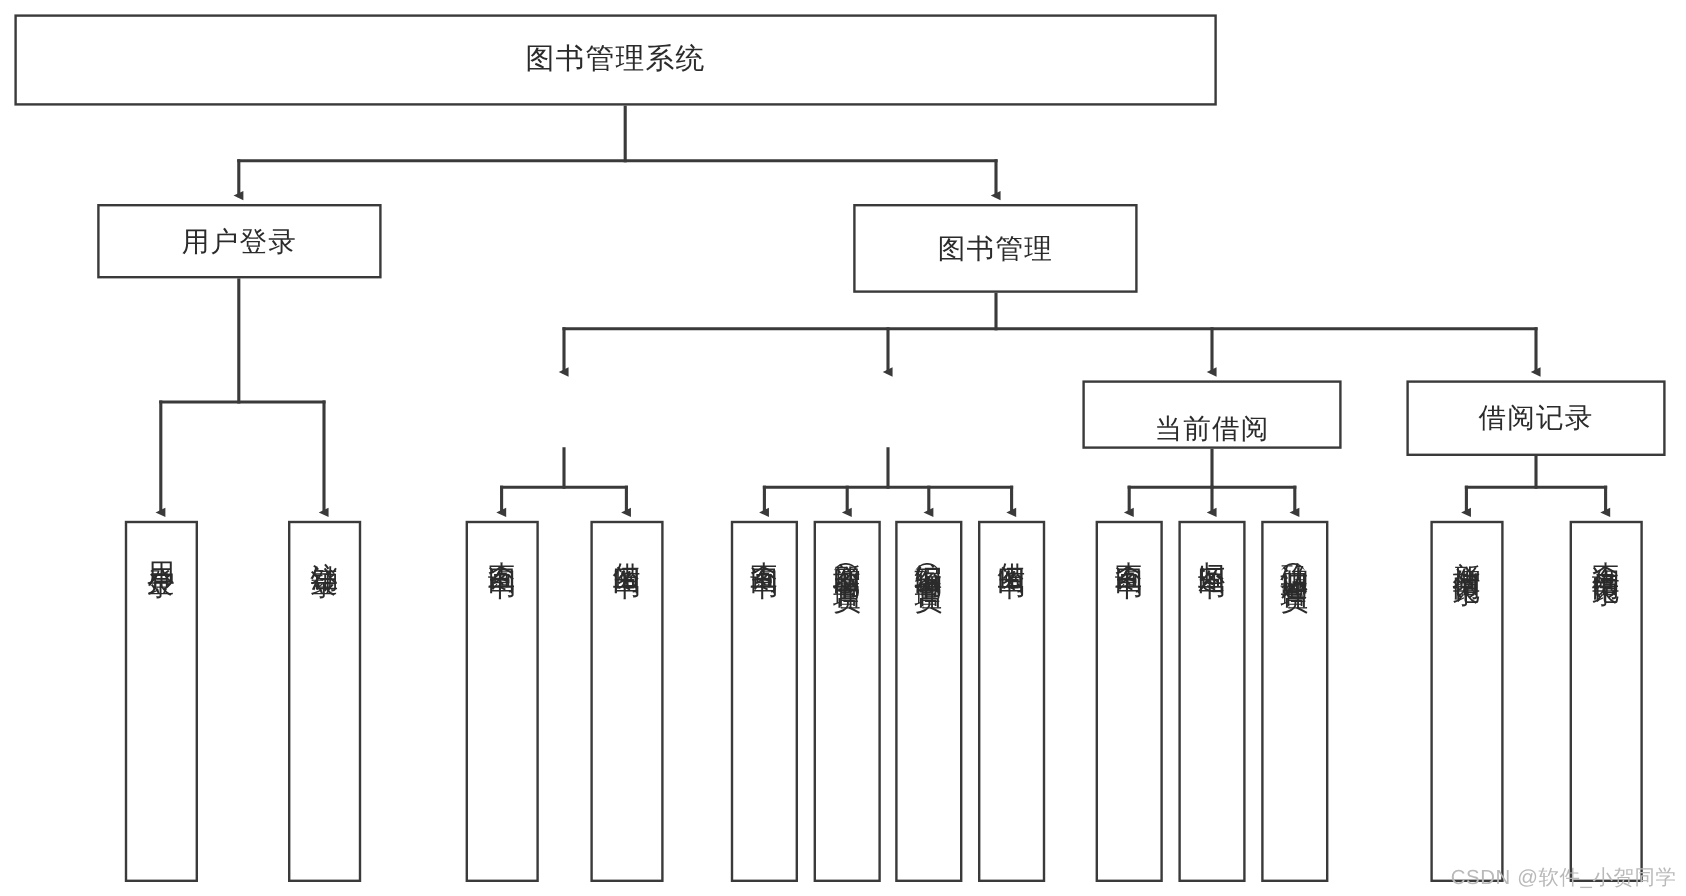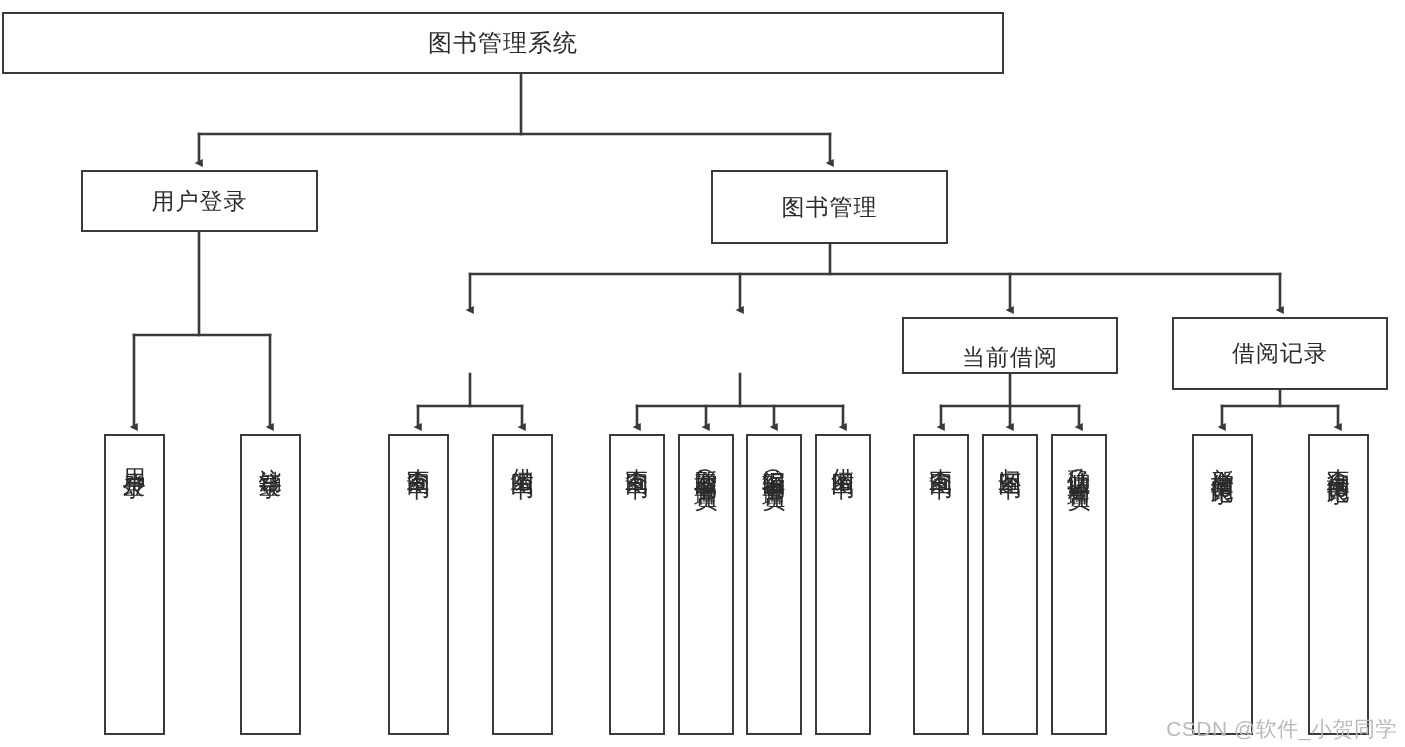--- a/index.html
+++ b/index.html
@@ -52,21 +52,21 @@
     line-height: 1.32;
     letter-spacing: 3px;
     white-space: normal;
     max-height: 100%;
   }
   .node.root .cap { font-size: 24px; }
   .watermark {
     position: absolute;
     right: 8px;
     bottom: 4px;
-    font-size: 21px;
+    font-size: 17px;
     color: #b9b9b9;
     letter-spacing: 0.5px;
     white-space: nowrap;
     user-select: none;
   }
 </style>
 </head>
 <body>
 
 <div id="stage">
@@ -116,35 +116,35 @@
       <path d="M1010,406 L1010,427" marker-end="url(#arrowhead)"></path>
       <path d="M1079,406 L1079,427" marker-end="url(#arrowhead)"></path>
 
       <path d="M1280,374 L1280,406"></path>
       <path d="M1222,406 L1338,406"></path>
       <path d="M1222,406 L1222,427" marker-end="url(#arrowhead)"></path>
       <path d="M1338,406 L1338,427" marker-end="url(#arrowhead)"></path>
     </g>
   </svg>
 
-  <div class="node root" style="left:2px; top:12px; width:1002px; height:62px;">
+  <div class="node root" style="left:12px; top:12px; width:1002px; height:76px;">
     <span class="cap">图书管理系统</span>
   </div>
 
   <div class="node" style="left:81px; top:170px; width:237px; height:62px;">
     <span class="cap">用户登录</span>
   </div>
   <div class="node" style="left:711px; top:170px; width:237px; height:74px;">
     <span class="cap">图书管理</span>
   </div>
 
   <div class="node" style="left:902px; top:317px; width:216px; height:57px;align-items:flex-end;">
     <span class="cap">当前借阅</span>
   </div>
-  <div class="node" style="left:1172px; top:317px; width:216px; height:73px;justify-content:center;">
+  <div class="node" style="left:1172px; top:317px; width:216px; height:63px;justify-content:center;">
     <span class="cap">借阅记录</span>
   </div>
 
   <div class="node vertical" style="left:104px; top:434px; width:61px; height:301px;">
     <span class="cap">用户登录</span>
   </div>
   <div class="node vertical" style="left:240px; top:434px; width:61px; height:301px;">
     <span class="cap">注销登录</span>
   </div>
 

